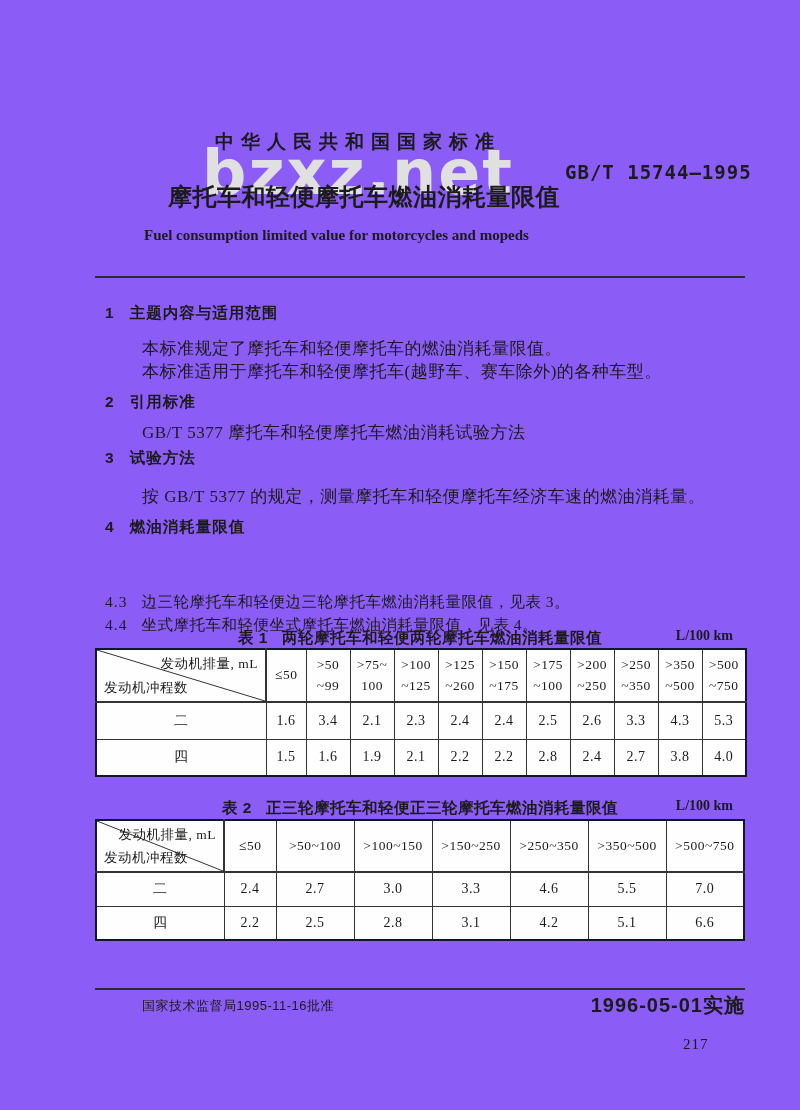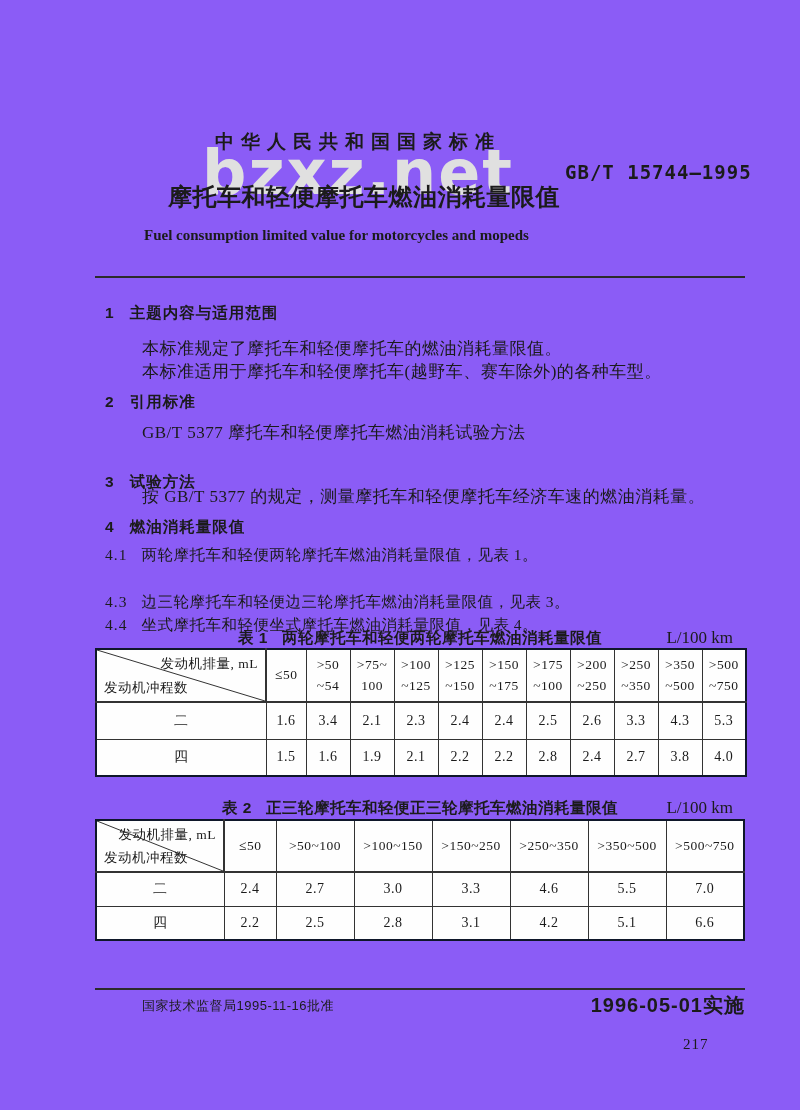--- a/index.html
+++ b/index.html
@@ -42,21 +42,21 @@
   .clause .inum{margin-right:14px;letter-spacing:1px;}
   
   .tbl-caption{
     left:95px;width:650px;text-align:center;
     font-family:"Liberation Sans",sans-serif;font-weight:600;font-size:15.5px;
     letter-spacing:0.5px;white-space:nowrap;
   }
   .tbl-caption .cap-label{margin-right:14px;}
   .tbl-caption .unit{
     position:absolute;right:12px;top:0;
-    font-family:"Liberation Serif",serif;font-weight:normal;font-size:17px;letter-spacing:0;
+    font-family:"Liberation Serif",serif;font-weight:bold;font-size:14px;letter-spacing:0;
   }
   
   table.limits{
     border-collapse:collapse;table-layout:fixed;width:650px;
     border:2px solid #0f172a;background:#fefefe;
   }
   table.limits td{
     border:1px solid #333;text-align:center;vertical-align:middle;
     padding:0;font-size:14px;letter-spacing:0.5px;overflow:hidden;
   }
@@ -99,30 +99,27 @@
     <span class="num">1</span><span>主题内容与适用范围</span>
   </div>
   <div class="abs para" style="top:337px">本标准规定了摩托车和轻便摩托车的燃油消耗量限值。</div>
   <div class="abs para" style="top:360px">本标准适用于摩托车和轻便摩托车(越野车、赛车除外)的各种车型。</div>
 
   <div class="abs sec-heading" style="top:392px">
     <span class="num">2</span><span>引用标准</span>
   </div>
   <div class="abs para" style="top:421px">GB/T 5377  摩托车和轻便摩托车燃油消耗试验方法</div>
 
-  <div class="abs sec-heading" style="top:472px">
+  <div class="abs sec-heading" style="top:448px">
     <span class="num">3</span><span>试验方法</span>
   </div>
   <div class="abs para" style="top:485px">按 GB/T 5377 的规定，测量摩托车和轻便摩托车经济车速的燃油消耗量。</div>
 
   <div class="abs sec-heading" style="top:517px">
     <span class="num">4</span><span>燃油消耗量限值</span>
-  </div>
-  <div class="abs clause" style="top:545px">
-    <span class="inum">4.1</span><span>两轮摩托车和轻便两轮摩托车燃油消耗量限值，见表 1。</span>
   </div>
   <div class="abs clause" style="top:592px">
     <span class="inum">4.3</span><span>边三轮摩托车和轻便边三轮摩托车燃油消耗量限值，见表 3。</span>
   </div>
   <div class="abs clause" style="top:615px">
     <span class="inum">4.4</span><span>坐式摩托车和轻便坐式摩托车燃油消耗量限值，见表 4。</span>
   </div>
 
   <div class="abs tbl-caption" style="top:628px">
     <span class="cap-label">表 1</span><span>两轮摩托车和轻便两轮摩托车燃油消耗量限值</span>
@@ -152,33 +149,33 @@
             </svg>
         <span class="corner-top">发动机排量, mL</span>
         <span class="corner-bottom">发动机冲程数</span>
       </td>
       <td class="colh">
             <span>≤50</span>
             <span></span>
           </td>
       <td class="colh">
             <span>&gt;50</span>
-            <span>~54</span>
+            <span>~99</span>
           </td>
       <td class="colh">
             <span>&gt;75~</span>
             <span>100</span>
           </td>
       <td class="colh">
             <span>&gt;100</span>
             <span>~125</span>
           </td>
       <td class="colh">
             <span>&gt;125</span>
-            <span>~150</span>
+            <span>~260</span>
           </td>
       <td class="colh">
             <span>&gt;150</span>
             <span>~175</span>
           </td>
       <td class="colh">
             <span>&gt;175</span>
             <span>~100</span>
           </td>
       <td class="colh">

